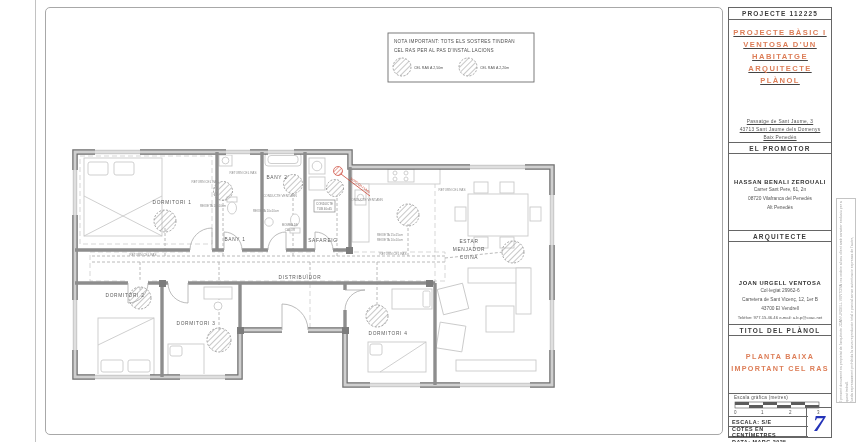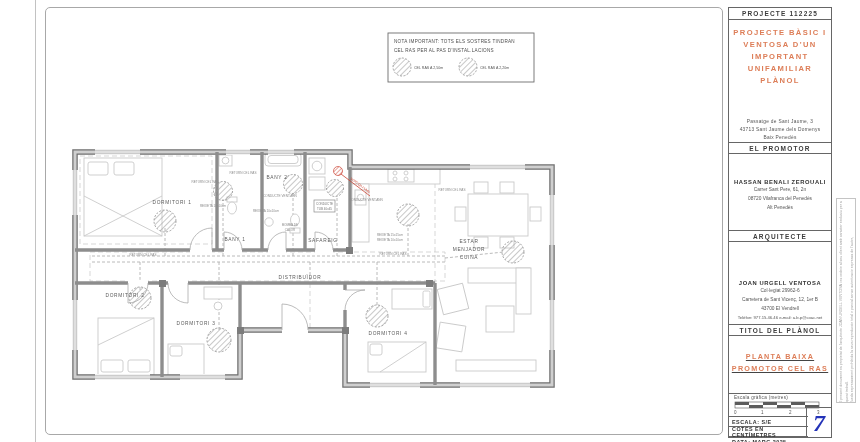--- a/index.html
+++ b/index.html
@@ -10,31 +10,31 @@
   .draw-border{position:absolute;left:45px;top:7px;width:678px;height:428px;
                border:1px solid #a8a8a8;border-radius:5px;}
   .plan-svg{position:absolute;left:45px;top:7px;}
 
   
   .tb{position:absolute;left:728px;top:7px;width:104px;height:431px;border:1px solid #666;
       color:#444;}
   .tb .hdr{height:12px;border-bottom:1px solid #666;display:flex;align-items:center;justify-content:center;
            font-size:6.5px;font-weight:bold;letter-spacing:1.2px;color:#3c3c3c;}
   .tb .hdr.mid{border-top:1px solid #666;}
-  .sec-title{height:122px;text-align:center;}
+  .sec-title{height:122px;text-align:center;text-decoration:underline;}
   .proj-title{padding-top:7px;font-size:7.6px;font-weight:bold;letter-spacing:1.4px;
               line-height:12px;color:#dd7e58;}
   .proj-addr{margin-top:31px;font-size:4.8px;line-height:8px;color:#555;letter-spacing:.3px;}
   .sec-prom{height:76px;text-align:center;}
   .party-name{padding-top:25px;font-size:5.8px;font-weight:bold;letter-spacing:.6px;color:#333;}
   .party-line{font-size:4.8px;line-height:9px;color:#555;}
   .sec-arq{height:82px;text-align:center;}
   .sec-arq .party-name{padding-top:38px;}
   .party-line.small{font-size:4.2px;}
-  .sec-plan{height:57px;text-align:center;text-decoration:underline;}
+  .sec-plan{height:57px;text-align:center;}
   .plan-title{padding-top:15px;font-size:7.2px;font-weight:bold;letter-spacing:1.3px;
               line-height:12px;color:#dd7e58;}
   .sec-scale{height:23px;padding:1px 0 0 5px;}
   .scale-cap{font-size:4.6px;color:#555;letter-spacing:.3px;}
   .f-row{height:10px;width:79px;border-top:1px solid #666;display:flex;align-items:center;
          padding-left:3px;font-size:5.4px;font-weight:bold;letter-spacing:.5px;color:#333;}
   .sheet-no-cell{position:absolute;right:0;bottom:0;width:25px;height:30px;
                  border-top:1px solid #666;border-left:1px solid #666;
                  display:flex;align-items:center;justify-content:center;}
   .sheet-no{font-family:"Liberation Serif",serif;font-style:italic;font-weight:bold;
@@ -326,21 +326,21 @@
   </g>
 </svg>
 
 <div class="tb">
   <div class="hdr">PROJECTE 112225</div>
 
   <div class="sec-title">
     <div class="proj-title">
       <div>PROJECTE BÀSIC I</div>
       <div>VENTOSA D'UN</div>
-      <div>IMPORTANT UNIFAMILIAR</div>
+      <div>HABITATGE ARQUITECTE</div>
       <div>PLÀNOL</div>
     </div>
     <div class="proj-addr">
       <div>Passatge de Sant Jaume, 3</div>
       <div>43713 Sant Jaume dels Domenys</div>
       <div>Baix Penedès</div>
     </div>
   </div>
 
   <div class="hdr mid">EL PROMOTOR</div>
@@ -357,21 +357,21 @@
     <div class="party-line">Col·legiat 29962-6</div>
     <div class="party-line">Carretera de Sant Vicenç, 12, 1er B</div>
     <div class="party-line">43700 El Vendrell</div>
     <div class="party-line small">Telèfon: 977.15.46.46   e-mail: a.b.p@coac.net</div>
   </div>
 
   <div class="hdr mid">TITOL DEL PLÀNOL</div>
   <div class="sec-plan">
     <div class="plan-title">
       <div>PLANTA BAIXA</div>
-      <div>PROMOTOR CEL RAS</div>
+      <div>IMPORTANT CEL RAS</div>
     </div>
   </div>
 
   <div class="sec-scale" style="border-top:1px solid #666;">
     <div class="scale-cap">Escala gràfica (metres)</div>
     <svg width="94" height="15">
       <g stroke="#555" stroke-width="0.6" fill="none">
           <rect x="1" y="2" width="84" height="6"></rect>
         </g>
       <g fill="#5c5c5c">

